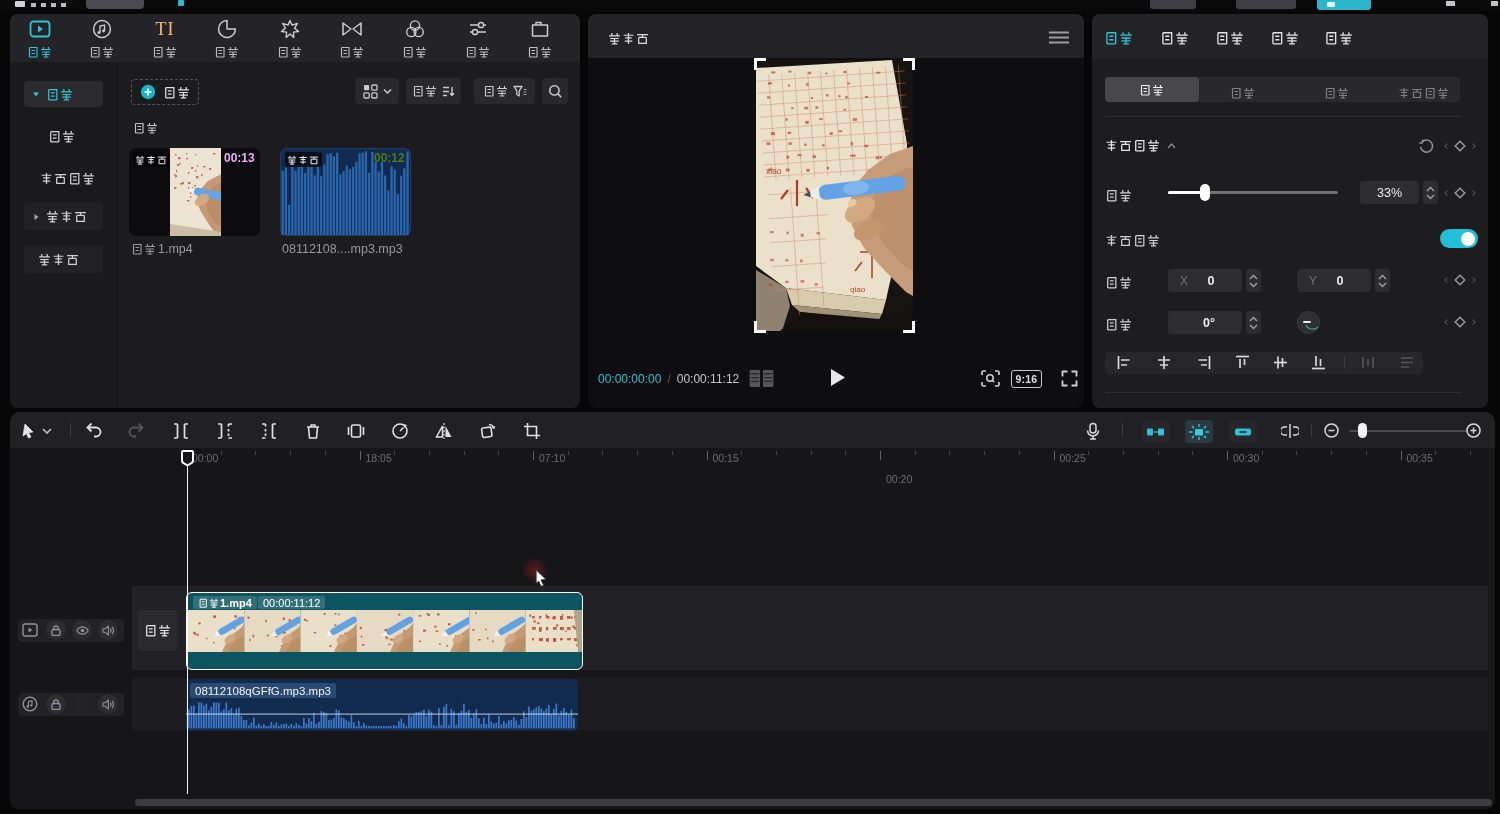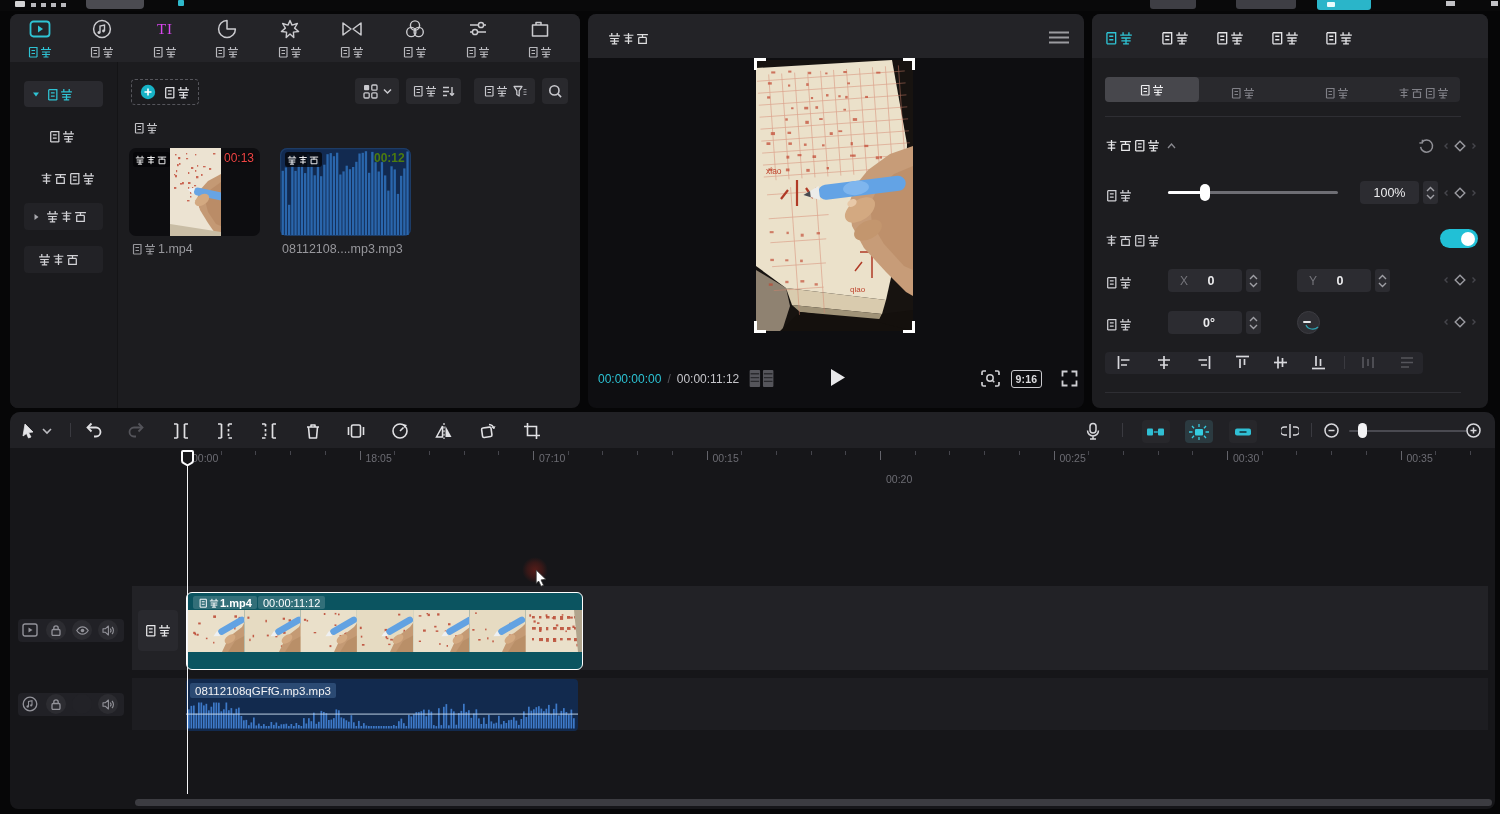--- a/index.html
+++ b/index.html
@@ -64,21 +64,21 @@
       </svg>
     </div>
     <div style="font-size:12px;line-height:13px;color:#b9b9be"><svg class="zh " width="12" height="12" viewBox="0 0 12 12">
         <use href="#z3"></use>
       </svg><svg class="zh " width="12" height="12" viewBox="0 0 12 12">
         <use href="#z4"></use>
       </svg></div>
   </div>
 <div class="ab" style="left:139px;top:19px;width:52px;height:40px;display:flex;flex-direction:column;align-items:center;justify-content:space-between;color:#b9b9be">
     <div style="height:20px;display:flex;align-items:center">
-      <div style="font-family:'Liberation Serif',serif;font-size:15px;color:#d946ef;letter-spacing:1px">TI</div>
+      <div style="font-family:'Liberation Serif',serif;font-size:18px;color:#fdba74;letter-spacing:1px">TI</div>
     </div>
     <div style="font-size:12px;line-height:13px;color:#b9b9be"><svg class="zh " width="12" height="12" viewBox="0 0 12 12">
         <use href="#z3"></use>
       </svg><svg class="zh " width="12" height="12" viewBox="0 0 12 12">
         <use href="#z4"></use>
       </svg></div>
   </div>
 <div class="ab" style="left:201px;top:19px;width:52px;height:40px;display:flex;flex-direction:column;align-items:center;justify-content:space-between;color:#b9b9be">
     <div style="height:20px;display:flex;align-items:center">
       <svg width="20" height="20" viewBox="0 0 20 20">
@@ -325,21 +325,21 @@
     <svg class="zh " width="10" height="10" viewBox="0 0 12 12">
       <use href="#z4"></use>
     </svg>
     <svg class="zh " width="10" height="10" viewBox="0 0 12 12">
       <use href="#z1"></use>
     </svg>
     <svg class="zh " width="10" height="10" viewBox="0 0 12 12">
       <use href="#z2"></use>
     </svg>
   </div>
-<div class="ab" style="left:224px;top:151px;color:#ef4444;font-size:12px;font-weight:normal;text-shadow:0 0 3px #000">00:13</div>
+<div class="ab" style="left:224px;top:151px;color:#f0abfc;font-size:12px;font-weight:bold;text-shadow:0 0 3px #000">00:13</div>
 <div class="ab" style="left:131px;top:242px;color:#97979c;font-size:12.5px;display:flex;align-items:center">
     <svg class="zh " width="12" height="12" viewBox="0 0 12 12">
       <use href="#z3"></use>
     </svg>
     <svg class="zh " width="12" height="12" viewBox="0 0 12 12">
       <use href="#z4"></use>
     </svg>
     <span style="margin-left:1px">1.mp4</span>
   </div>
 <svg class="ab" style="left:280px;top:148px" width="131" height="88" viewBox="0 0 131 88">
@@ -626,21 +626,21 @@
     </svg>
   </div>
 <div class="ab" style="left:1105px;top:186px;color:#cfcfd3"><svg class="zh " width="13" height="13" viewBox="0 0 12 12">
       <use href="#z3"></use>
     </svg><svg class="zh " width="13" height="13" viewBox="0 0 12 12">
       <use href="#z4"></use>
     </svg></div>
 <div class="ab" style="left:1168px;top:191px;width:170px;height:2.6px;background:#6e6e74;border-radius:2px"></div>
 <div class="ab" style="left:1168px;top:191px;width:37px;height:2.6px;background:#fdfdfe;border-radius:2px"></div>
 <div class="ab" style="left:1200px;top:184px;width:10px;height:17px;background:#fff;border-radius:5px"></div>
-<div class="ab" style="left:1360px;top:181px;width:59px;height:23px;background:#2c2c31;border-radius:4px;display:flex;align-items:center;justify-content:center;color:#ececee;font-size:12.5px">100%</div>
+<div class="ab" style="left:1360px;top:181px;width:59px;height:23px;background:#2c2c31;border-radius:4px;display:flex;align-items:center;justify-content:center;color:#ececee;font-size:12.5px">33%</div>
 <div class="ab" style="left:1423px;top:181px;width:15px;height:23px;background:#2c2c31;border-radius:3px;display:flex;flex-direction:column;align-items:center;justify-content:center">
 <svg width="9" height="6" viewBox="0 0 9 6">
       <path d="M1 5l3.5-3.5L8 5" stroke="#9f9fa5" stroke-width="1.4" fill="none"></path>
     </svg>
 <svg width="9" height="6" viewBox="0 0 9 6" style="margin-top:2px">
       <path d="M1 1l3.5 3.5L8 1" stroke="#9f9fa5" stroke-width="1.4" fill="none"></path>
     </svg>
   </div>
 <div class="ab" style="left:1443px;top:187px">
     <svg width="34" height="12" viewBox="0 0 34 12">

